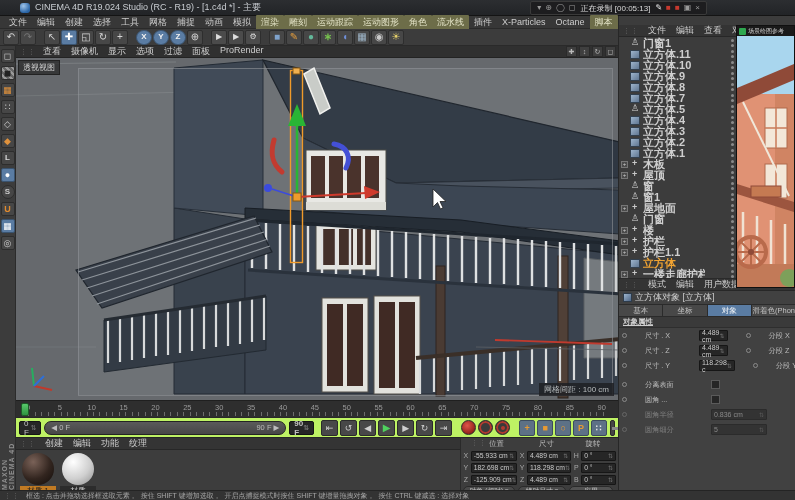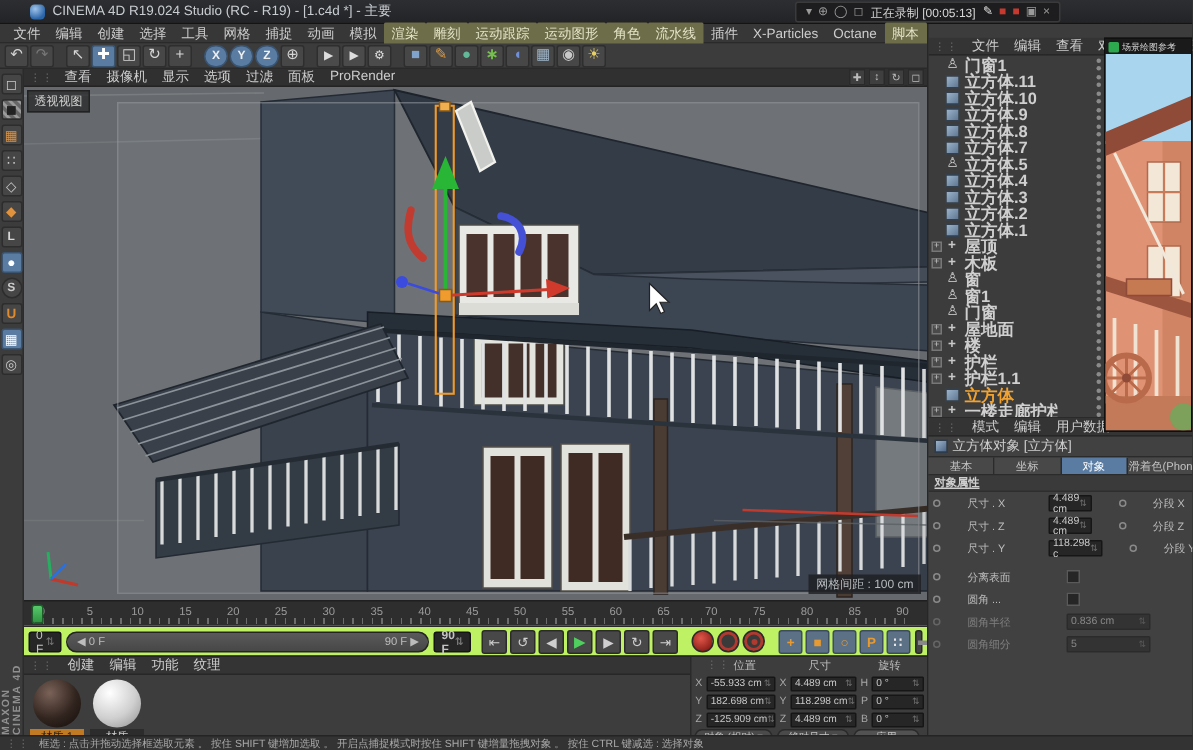--- a/index.html
+++ b/index.html
@@ -752,36 +752,36 @@
             <span class="tags">
               <i class="tg-check"></i>
               <i class="tg-dot"></i>
 
             </span>
           </div>
 
           <div class="om-row ic-null expand">
             <span class="ex">+</span>
             <span class="oic"></span>
+            <span class="onm">木板</span>
+            <span class="dots"></span>
+            <span class="tags">
+              
+              
+              
+              
+              
+              
+            </span>
+          </div>
+
+          <div class="om-row ic-null expand">
+            <span class="ex">+</span>
+            <span class="oic"></span>
             <span class="onm">屋顶</span>
-            <span class="dots"></span>
-            <span class="tags">
-              
-              
-              
-              
-              
-              
-            </span>
-          </div>
-
-          <div class="om-row ic-null expand">
-            <span class="ex">+</span>
-            <span class="oic"></span>
-            <span class="onm">木板</span>
             <span class="dots"></span>
             <span class="tags">
               
               
               
               
               
               
             </span>
           </div>
@@ -809,47 +809,47 @@
             <span class="tags">
 
               <i class="tg-dot"></i>
               <i class="tg-uvw"></i>
               <i class="tg-phong"></i>
               <i class="tg-mat tg-m1"></i>
               <i class="tg-mat tg-m2"></i>
             </span>
           </div>
 
+          <div class="om-row ic-null expand">
+            <span class="ex">+</span>
+            <span class="oic"></span>
+            <span class="onm">屋地面</span>
+            <span class="dots"></span>
+            <span class="tags">
+              
+              
+              
+              
+              
+              
+            </span>
+          </div>
+
           <div class="om-row ic-fig t-dot t-uvw t-phong t-mats">
             <span class="ex">+</span>
             <span class="oic"></span>
             <span class="onm">门窗</span>
             <span class="dots"></span>
             <span class="tags">
 
               <i class="tg-dot"></i>
               <i class="tg-uvw"></i>
               <i class="tg-phong"></i>
               <i class="tg-mat tg-m1"></i>
               <i class="tg-mat tg-m2"></i>
-            </span>
-          </div>
-
-          <div class="om-row ic-null expand">
-            <span class="ex">+</span>
-            <span class="oic"></span>
-            <span class="onm">屋地面</span>
-            <span class="dots"></span>
-            <span class="tags">
-              
-              
-              
-              
-              
-              
             </span>
           </div>
 
           <div class="om-row ic-null expand">
             <span class="ex">+</span>
             <span class="oic"></span>
             <span class="onm">楼</span>
             <span class="dots"></span>
             <span class="tags">
               

